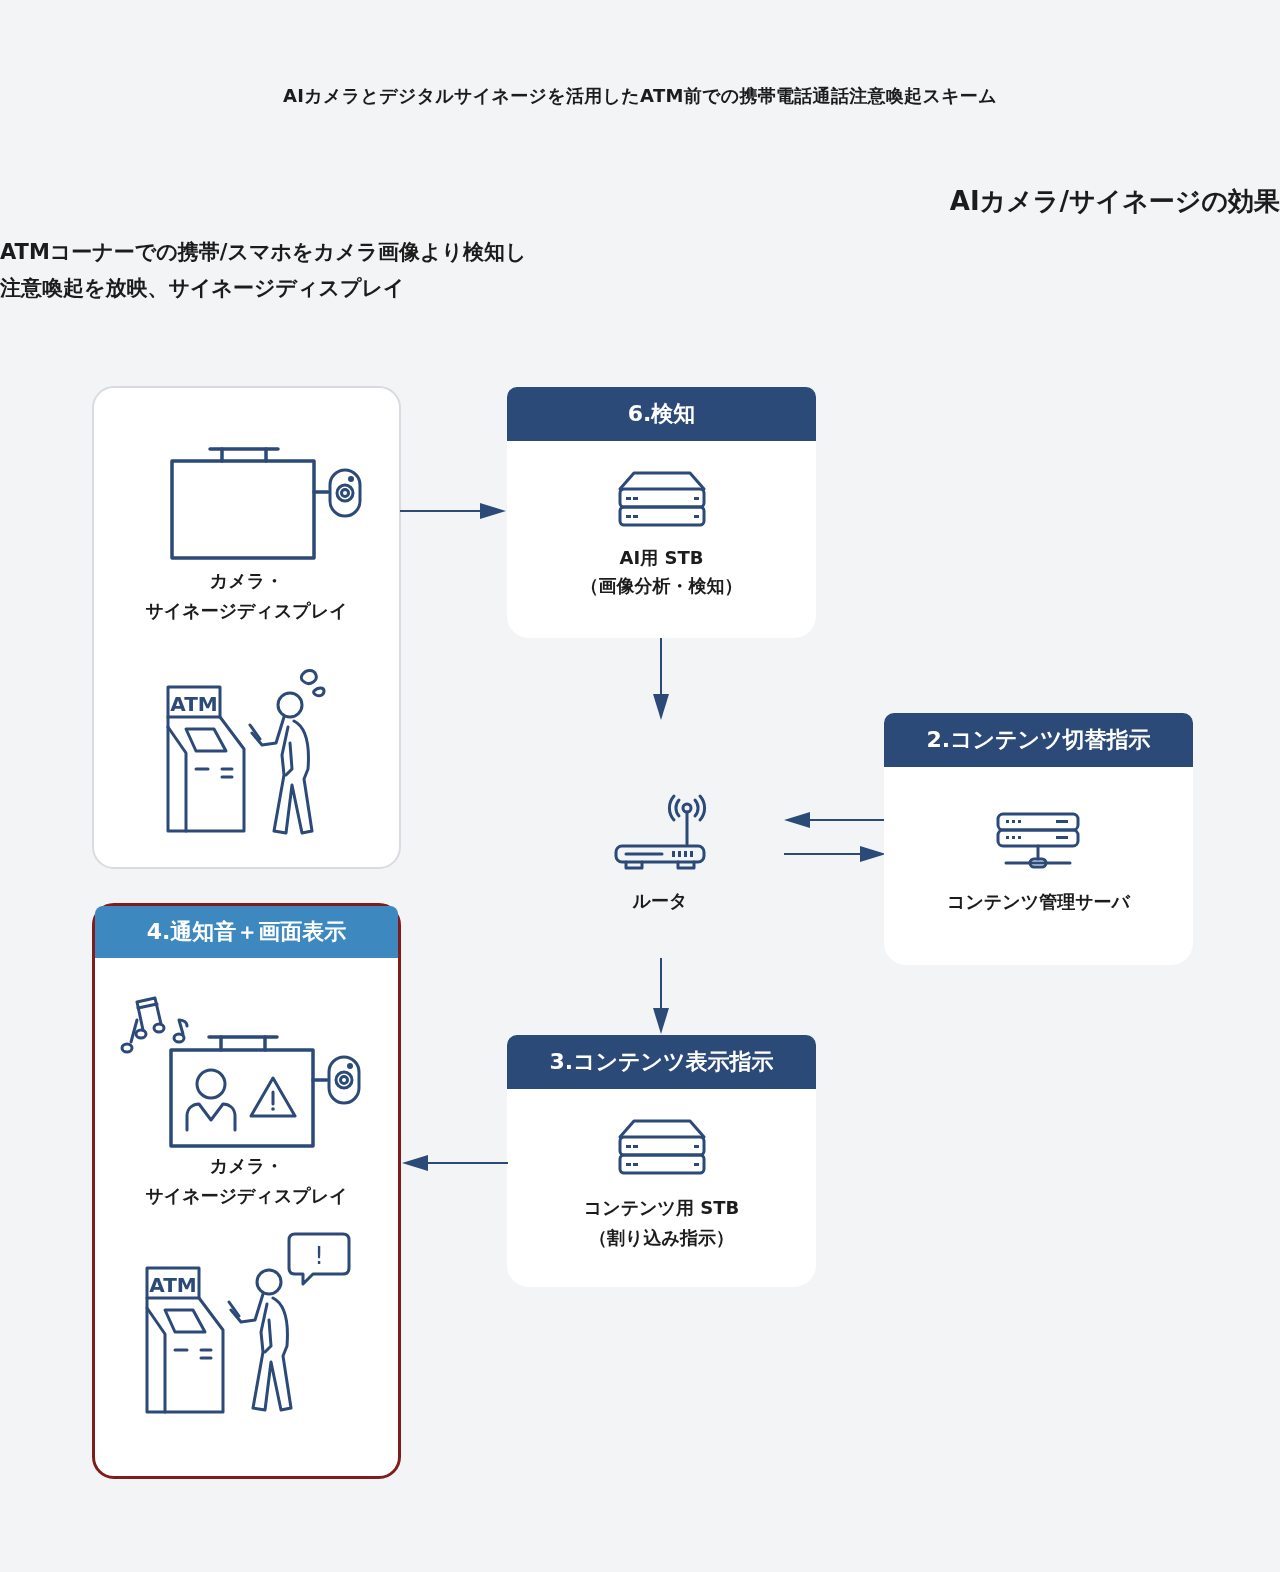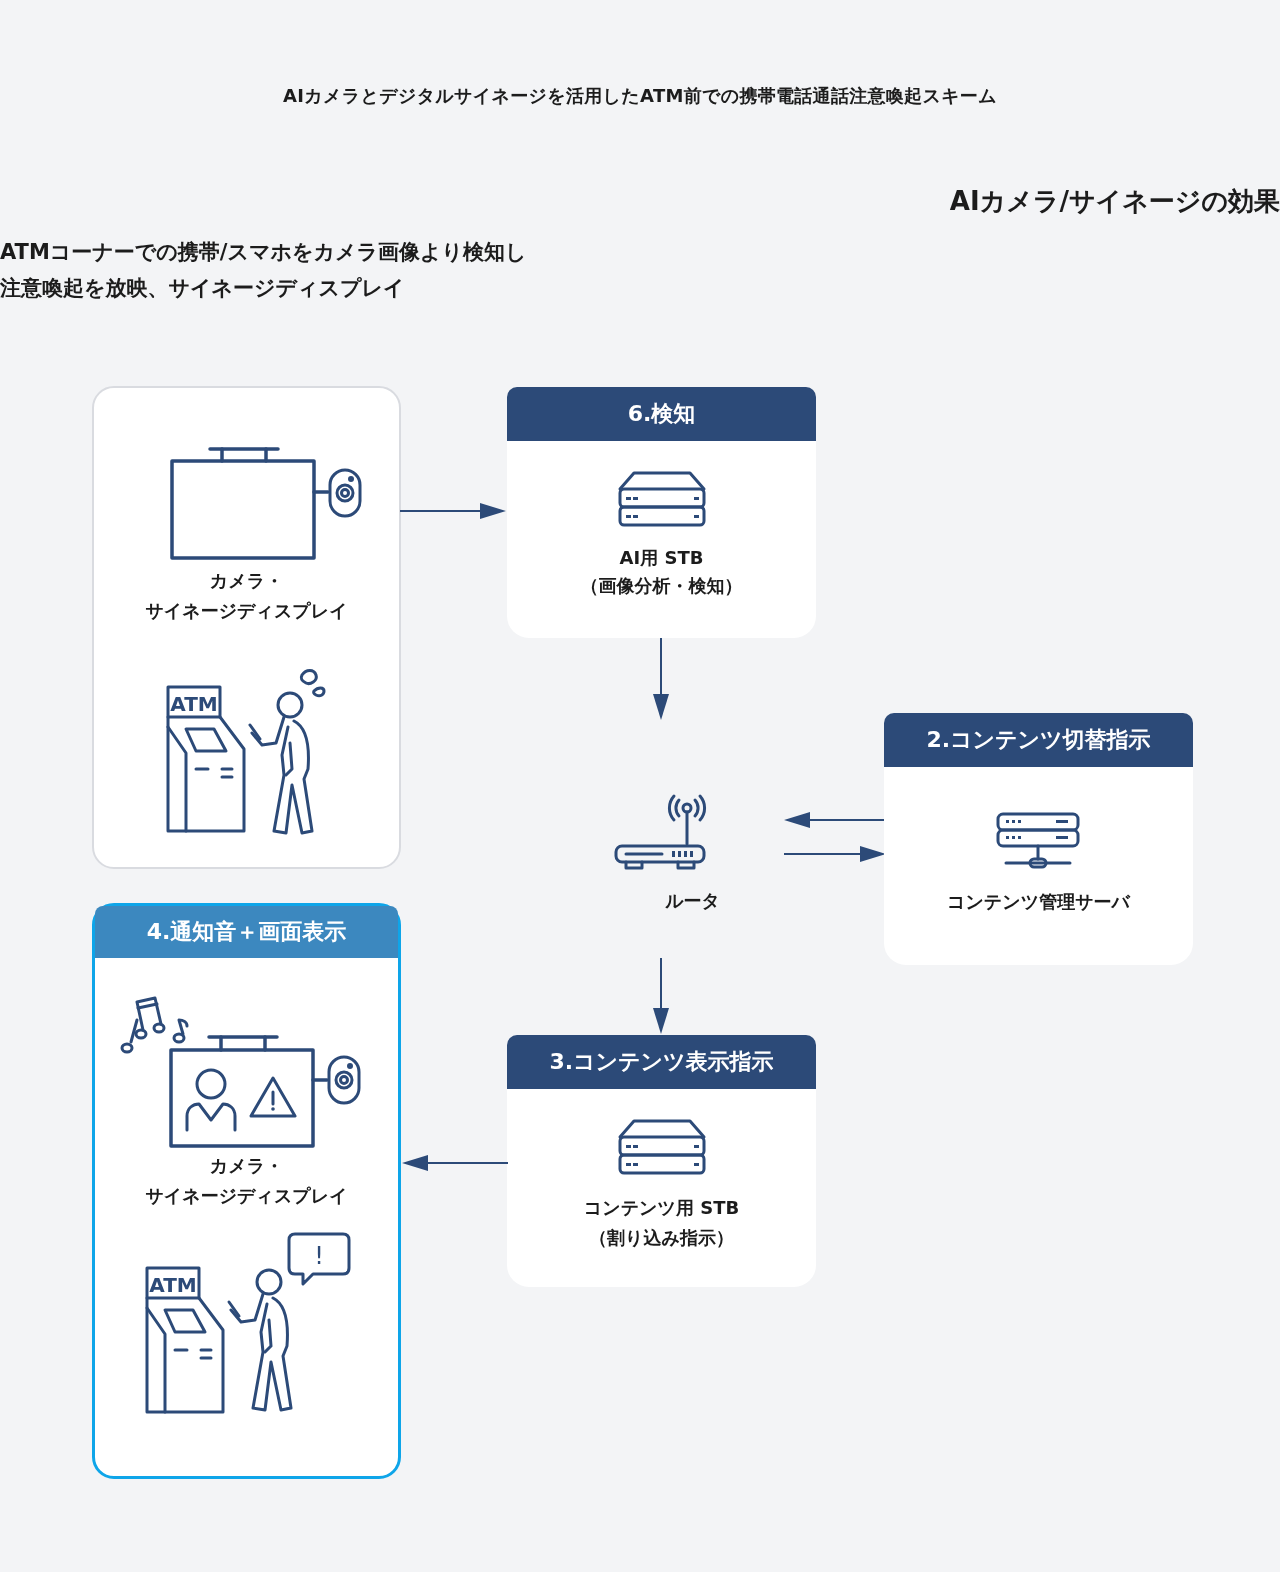--- a/index.html
+++ b/index.html
@@ -13,21 +13,21 @@
   }
   .subtitle { left: 0; width: 1280px; top: 184px; text-align: right; font-size: 26px; font-weight: bold; }
   .desc { left: 0; width: 1280px; text-align: left; font-size: 21px; font-weight: bold; }
   .desc1 { top: 238px; }
   .desc2 { top: 274px; }
 
   .card {
     background: #ffffff; border-radius: 22px; box-sizing: border-box;
   }
   .card-plain { border: 2px solid #d9dbe0; }
-  .card-blue { border: 3px solid #0ea5e9; border-radius: 22px; }
+  .card-blue { border: 3px solid #7f1d1d; border-radius: 22px; }
   .card-head {
     position: absolute; left: 0; right: 0; top: 0; height: 54px; background: #2c4a78;
     border-radius: 10px 10px 0 0; color: #fff; font-size: 22px; font-weight: bold;
     display: flex; align-items: center; justify-content: center;
   }
   .card-head.light { background: #3c88bf; border-radius: 8px 8px 0 0; height: 52px; }
   .label {
     position: absolute; left: 0; right: 0; text-align: center; font-size: 18px; font-weight: bold; line-height: 30px;
   }
   svg.icon { position: absolute; overflow: visible; }
@@ -134,21 +134,21 @@
     <path d="M14 68 L14 74 L30 74 L30 68"></path>
     <path d="M66 68 L66 74 L82 74 L82 68"></path>
   </g>
   <g class="fill">
     <rect x="60" y="57" width="3" height="6"></rect>
       <rect x="66" y="57" width="3" height="6"></rect>
       <rect x="72" y="57" width="3" height="6"></rect>
       <rect x="78" y="57" width="3" height="6"></rect>
   </g>
 </svg>
-<div class="abs label" style="left:600px; width:120px; top:886px;text-align:right;">ルータ</div>
+<div class="abs label" style="left:600px; width:120px; top:886px;">ルータ</div>
 
 <svg class="icon" style="left:782px; top:809px;" width="104" height="22" viewBox="0 0 104 22">
   <line x1="24" y1="11" x2="104" y2="11" stroke="#2c4a78" stroke-width="2"></line>
   <polygon points="2,11 28,3 28,19" fill="#2c4a78"></polygon>
 </svg>
 <svg class="icon" style="left:784px; top:843px;" width="104" height="22" viewBox="0 0 104 22">
   <line x1="0" y1="11" x2="78" y2="11" stroke="#2c4a78" stroke-width="2"></line>
   <polygon points="76,3 102,11 76,19" fill="#2c4a78"></polygon>
 </svg>
 

